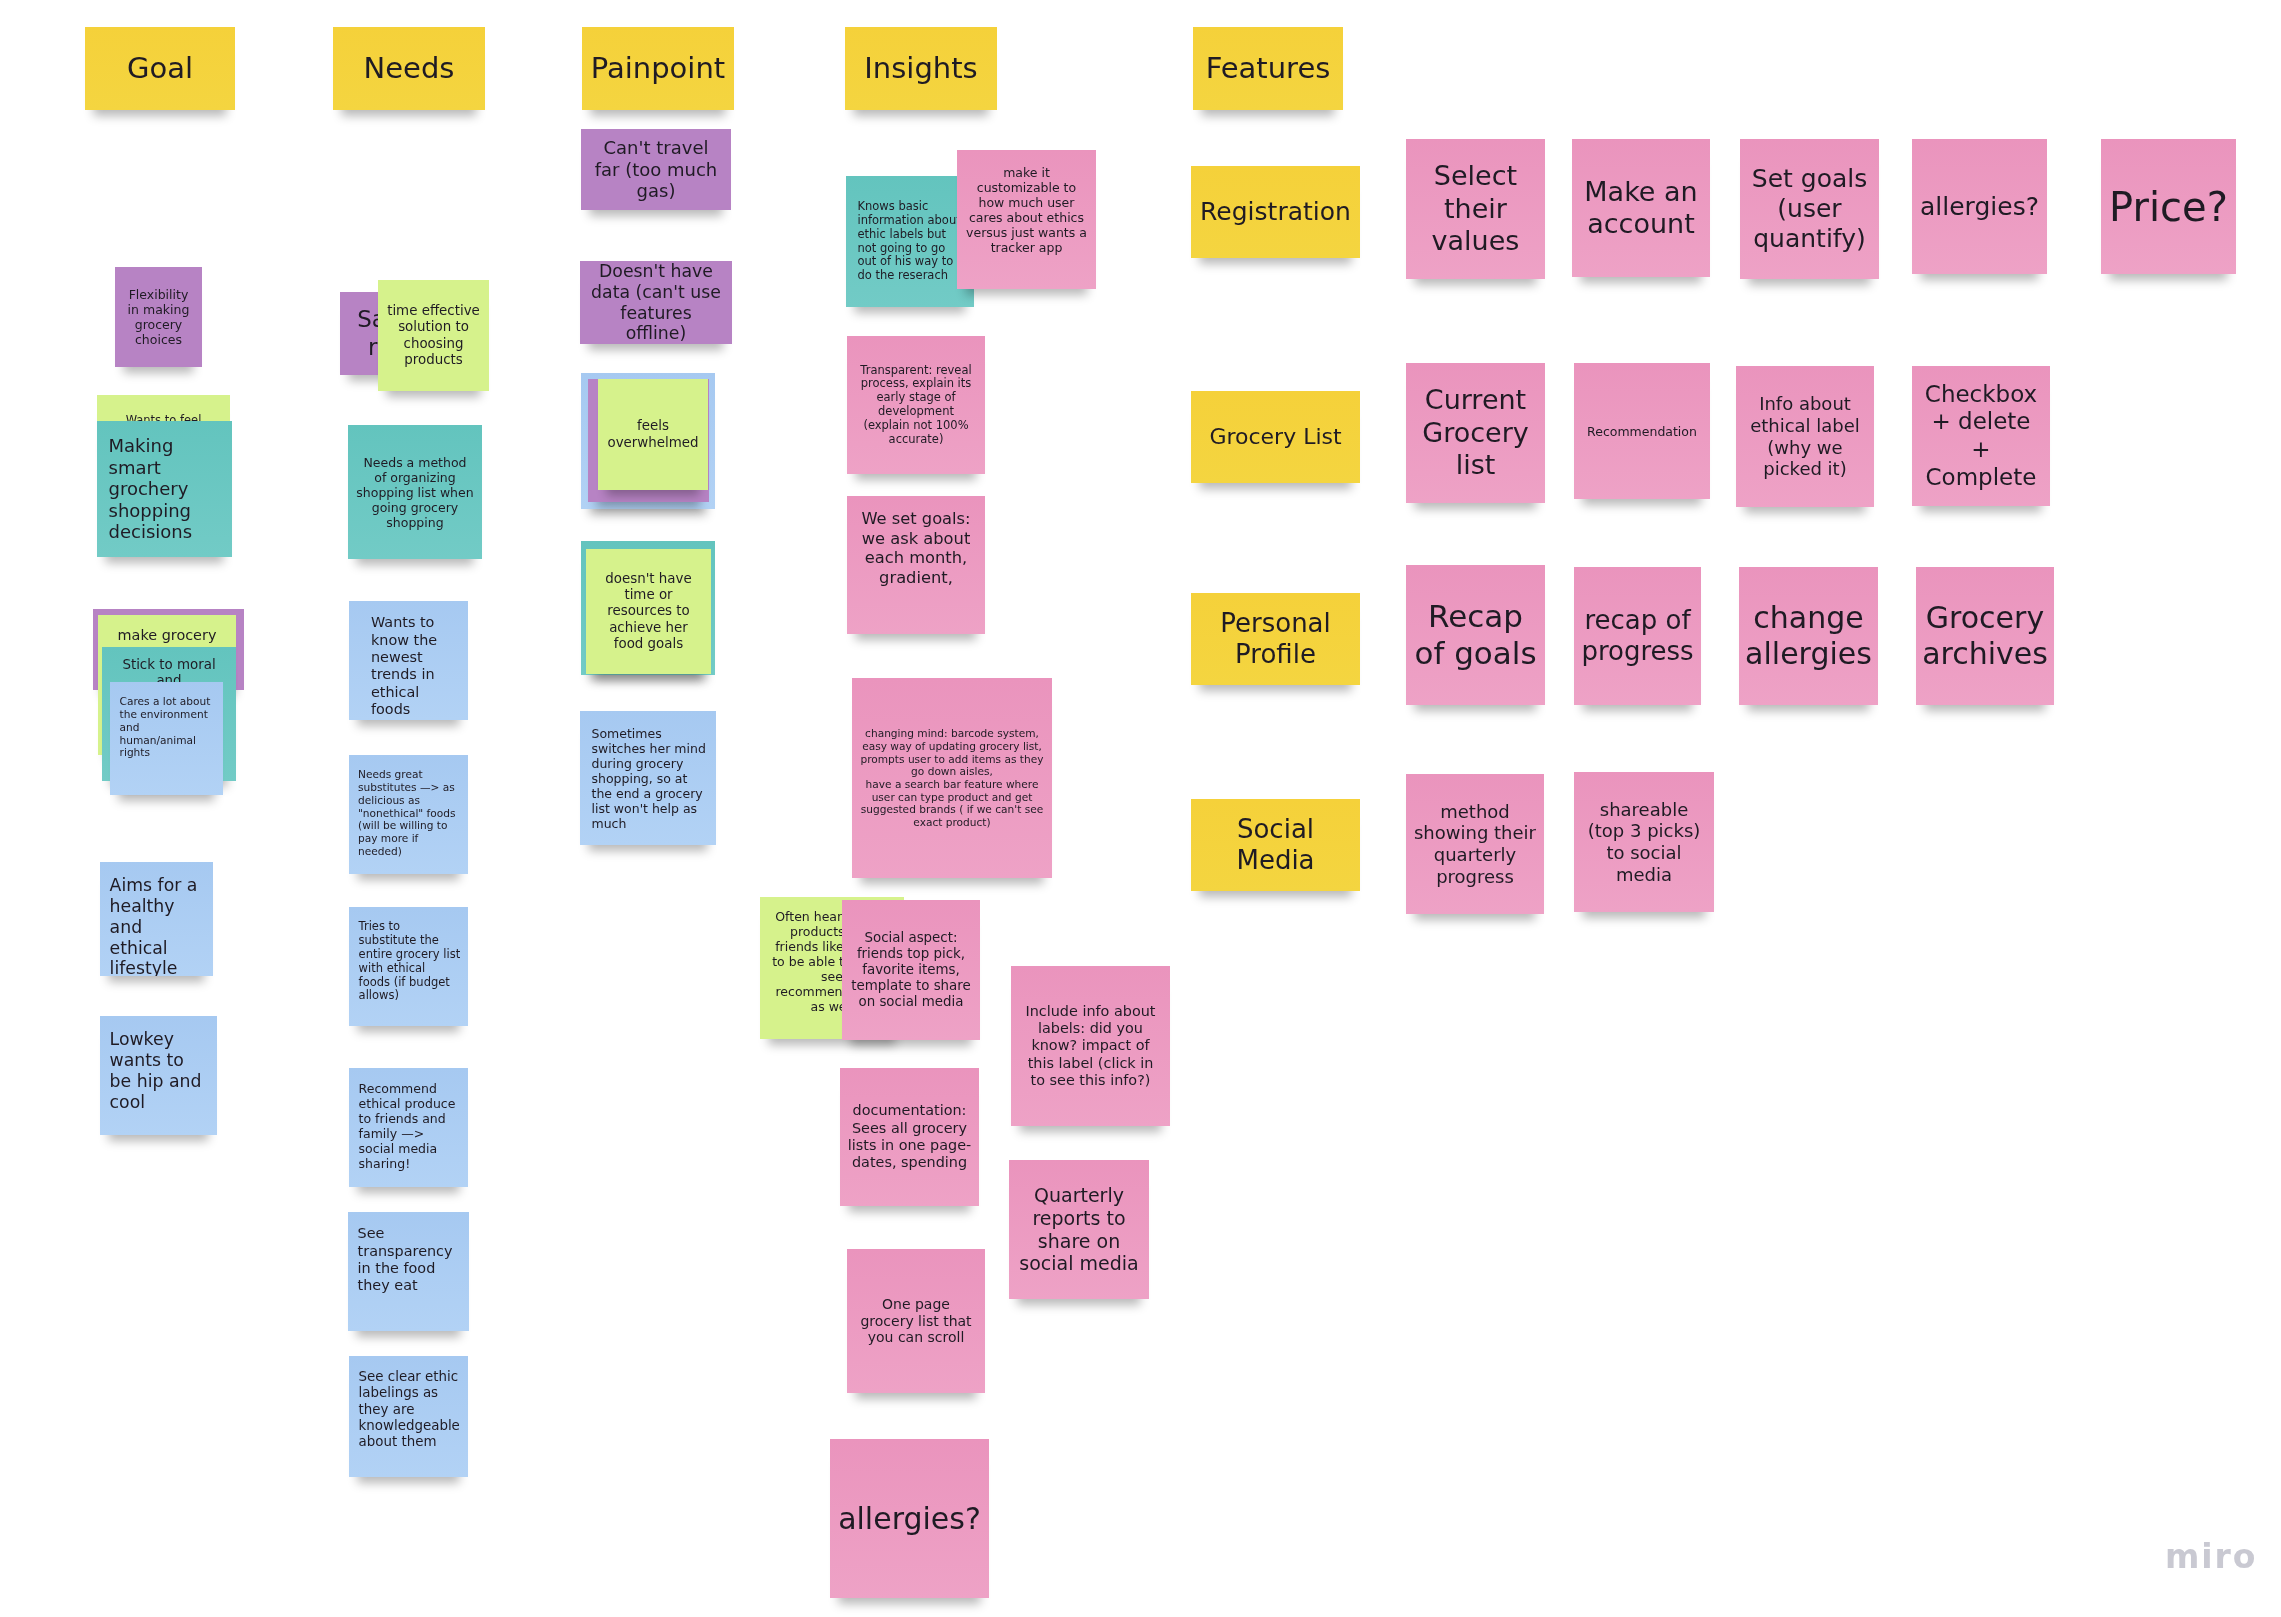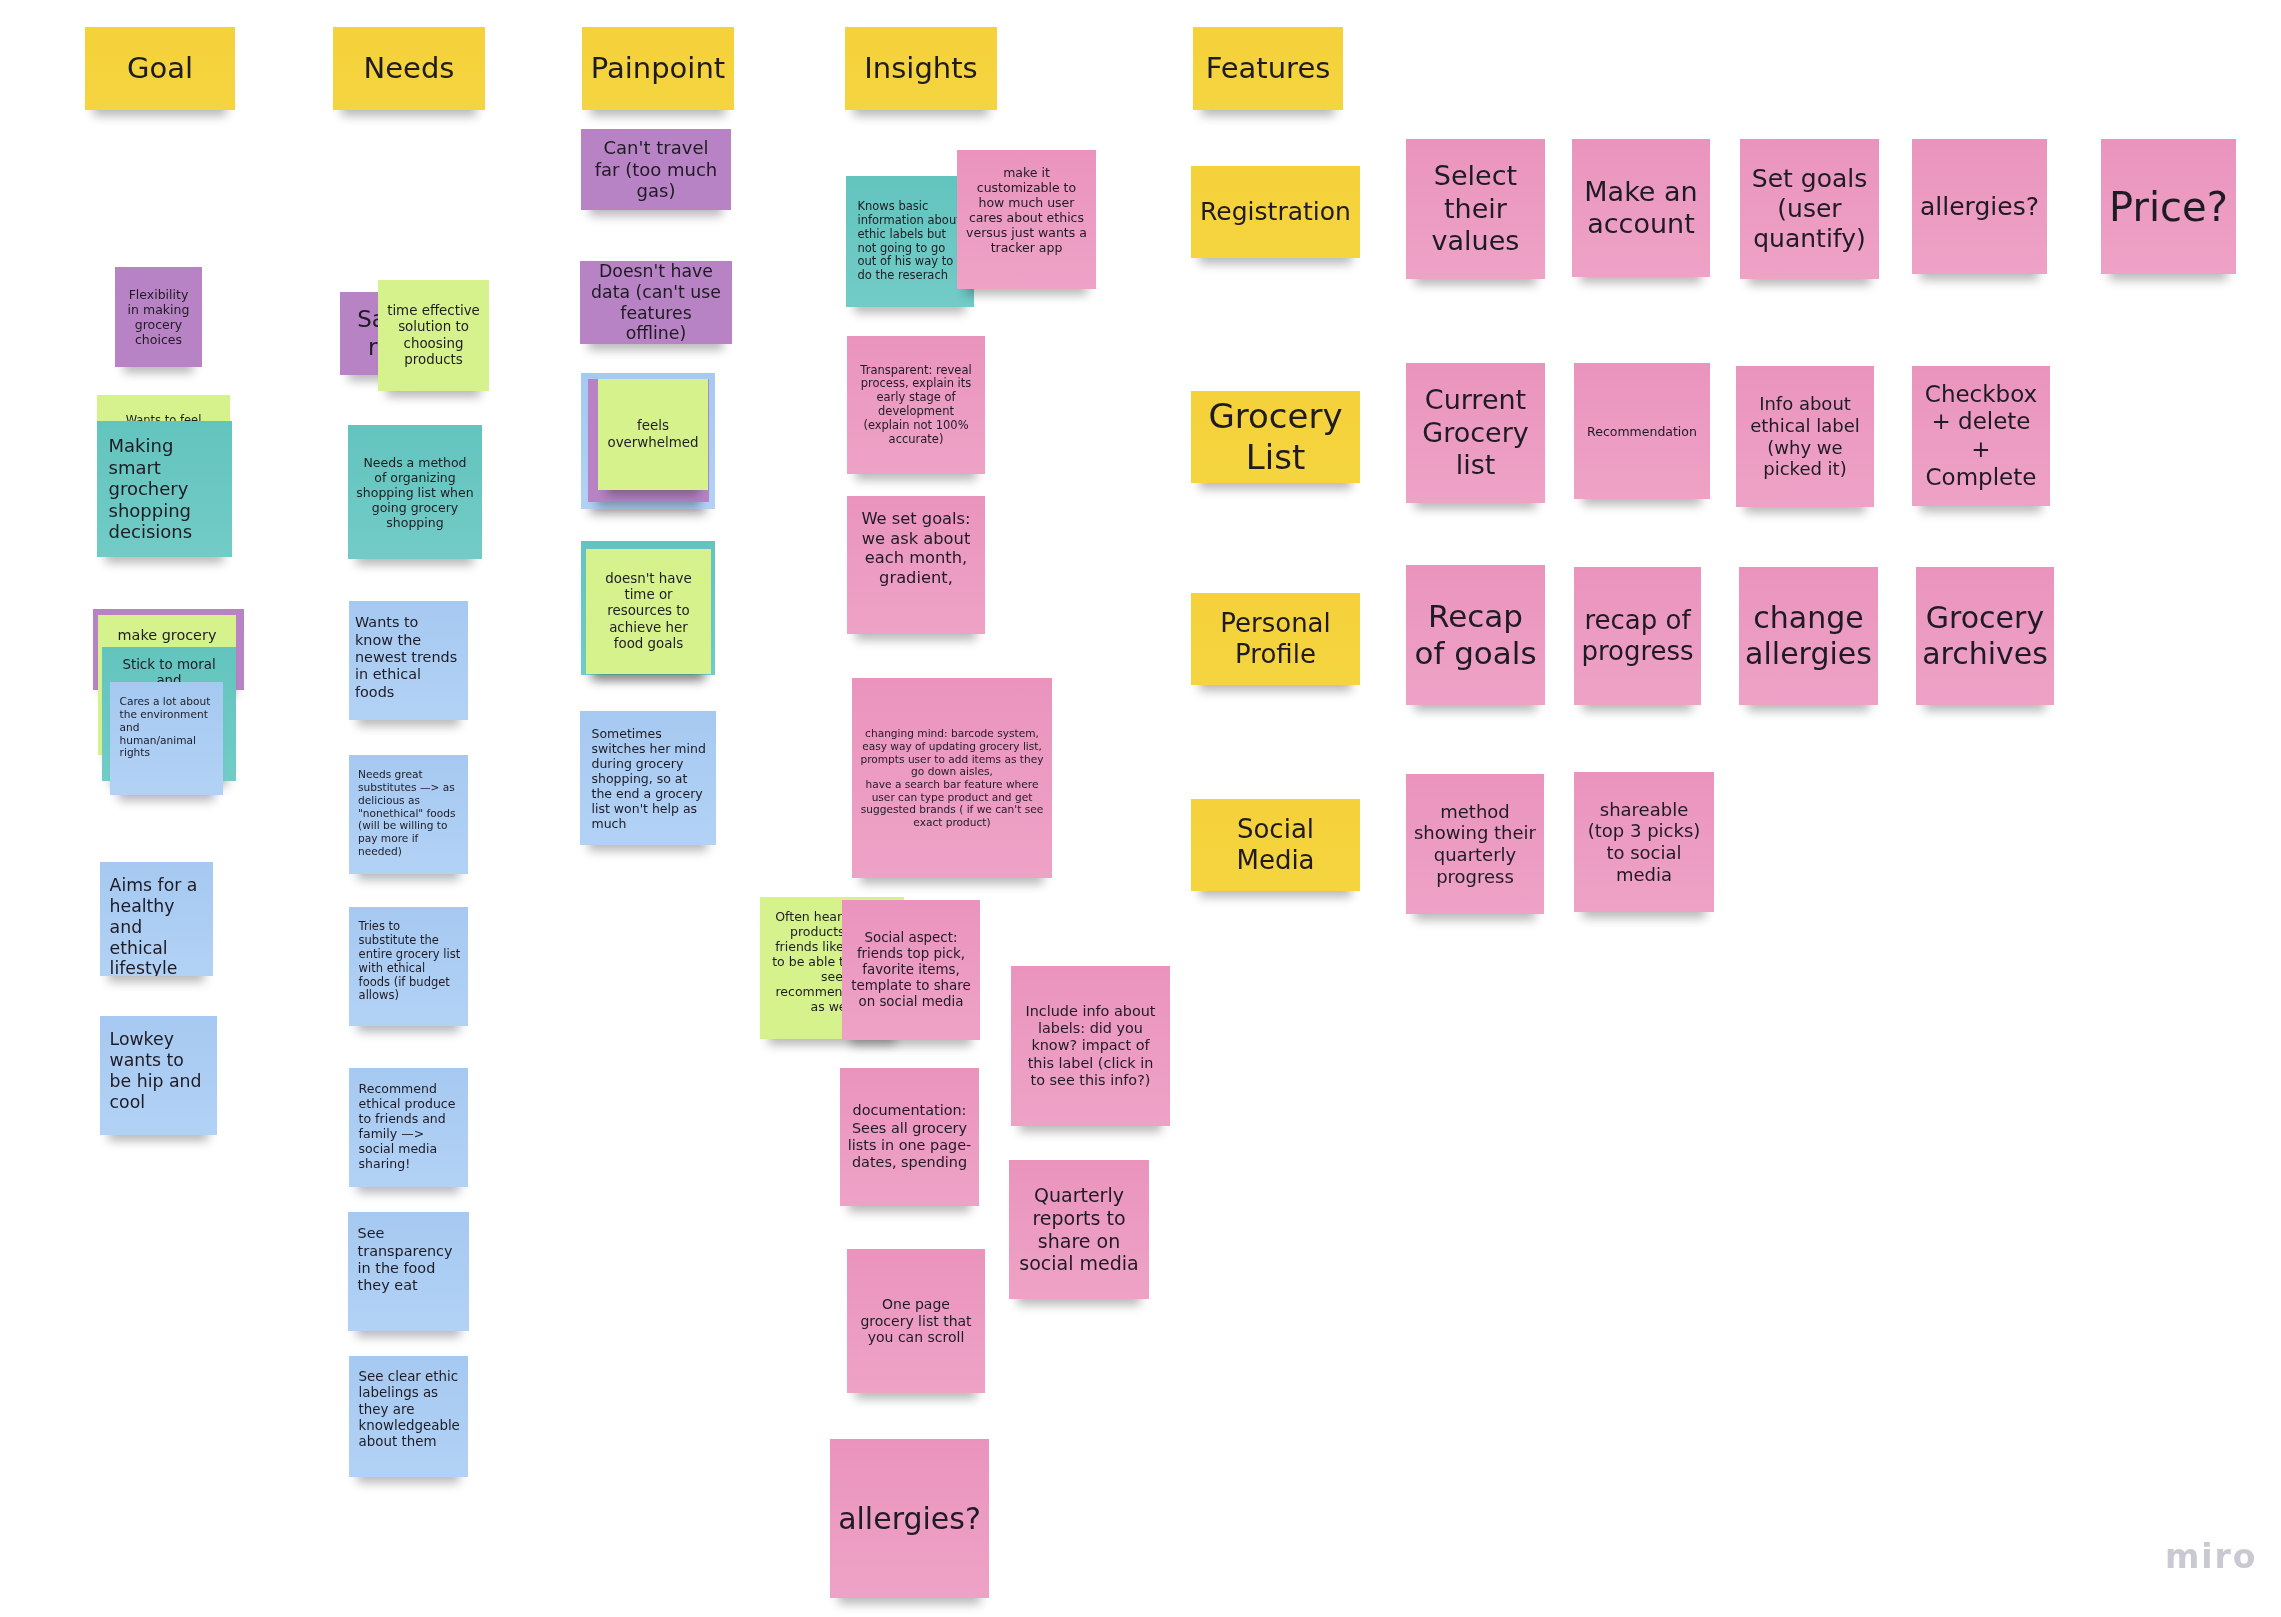--- a/index.html
+++ b/index.html
@@ -68,21 +68,21 @@
 
 <div class="note purple" style="left:340px;top:292px;width:91px;height:83px;font-size:23px;justify-content:flex-end;">
     <span>Save res</span>
   </div>
 <div class="note lime" style="left:378px;top:280px;width:111px;height:111px;font-size:13.4px;">
     <span>time effective solution to choosing products</span>
   </div>
 <div class="note teal" style="left:348px;top:425px;width:134px;height:134px;font-size:12.5px;">
     <span>Needs a method of organizing shopping list when going grocery shopping</span>
   </div>
-<div class="note blue left top" style="left:349px;top:601px;width:119px;height:119px;font-size:14.4px;padding-left:6px;">
+<div class="note blue left top" style="left:349px;top:601px;width:119px;height:119px;font-size:14.4px;padding-left:22px;">
     <span>Wants to know the newest trends in ethical foods</span>
   </div>
 <div class="note blue left top" style="left:349px;top:755px;width:119px;height:119px;font-size:10.6px;padding-left:9px;">
     <span>Needs  great substitutes —&gt; as delicious as "nonethical" foods (will be willing to pay more if needed)</span>
   </div>
 <div class="note blue left top" style="left:349px;top:907px;width:119px;height:119px;font-size:11.5px;padding-left:9.6px;">
     <span>Tries to substitute the entire grocery list with ethical foods (if budget allows)</span>
   </div>
 <div class="note blue left top" style="left:349px;top:1068px;width:119px;height:119px;font-size:12.5px;padding-left:9.6px;">
     <span>Recommend ethical produce to friends and family —&gt; social media sharing!</span>
@@ -145,21 +145,21 @@
 <div class="note pink" style="left:847px;top:1249px;width:138px;height:144px;font-size:14px;">
     <span>One page grocery list that you can scroll</span>
   </div>
 <div class="note pink" style="left:830px;top:1439px;width:159px;height:159px;font-size:30px;">
     <span>allergies?</span>
   </div>
 
 <div class="note yellow" style="left:1191px;top:166px;width:169px;height:92px;font-size:25px;">
     <span>Registration</span>
   </div>
-<div class="note yellow" style="left:1191px;top:391px;width:169px;height:92px;font-size:34px;align-items:center;">
+<div class="note yellow" style="left:1191px;top:391px;width:169px;height:92px;font-size:22px;align-items:center;">
     <span>Grocery List</span>
   </div>
 <div class="note yellow" style="left:1191px;top:593px;width:169px;height:92px;font-size:26px;">
     <span>Personal Profile</span>
   </div>
 <div class="note yellow" style="left:1191px;top:799px;width:169px;height:92px;font-size:26px;">
     <span>Social Media</span>
   </div>
 
 <div class="note pink" style="left:1406px;top:139px;width:139px;height:140px;font-size:27px;">

